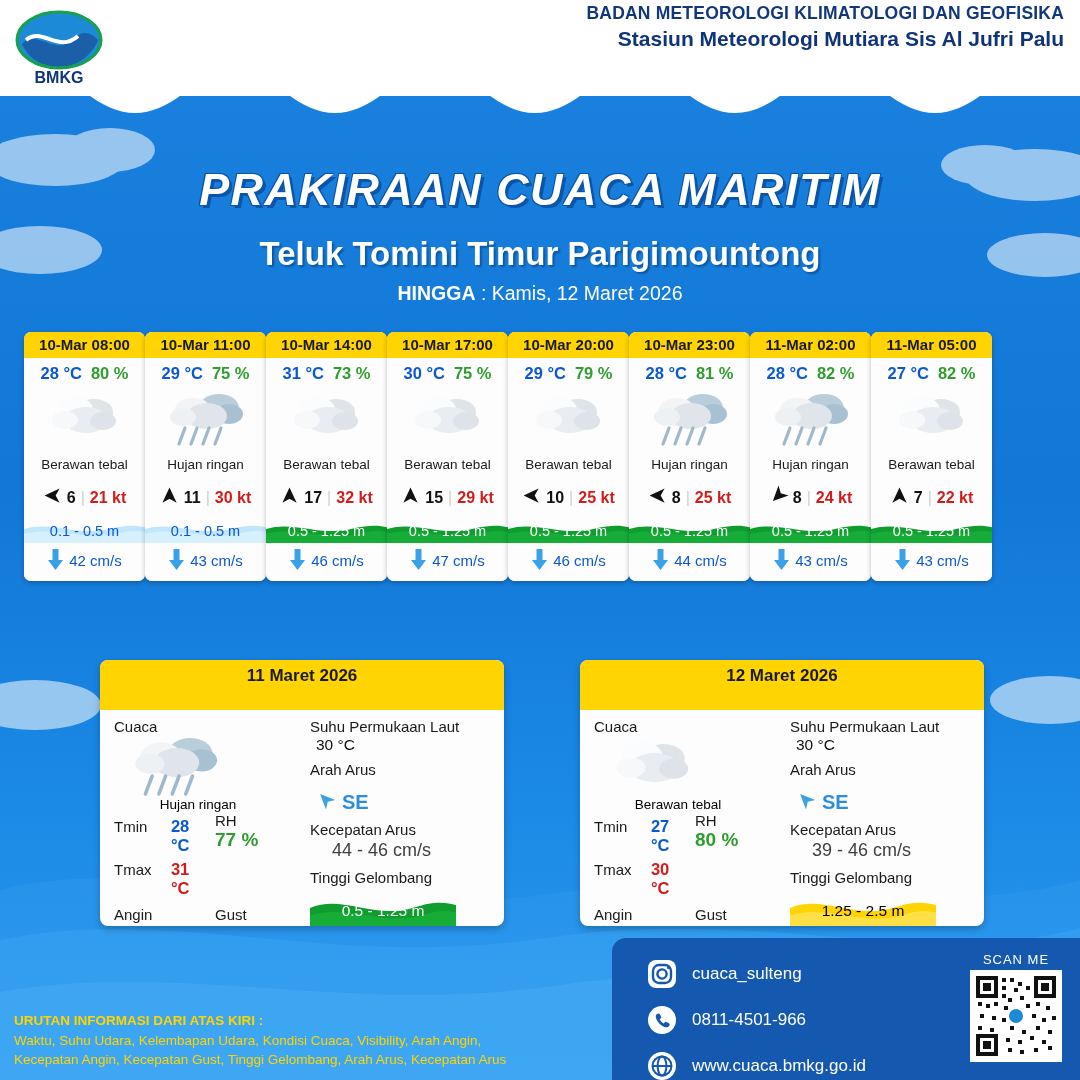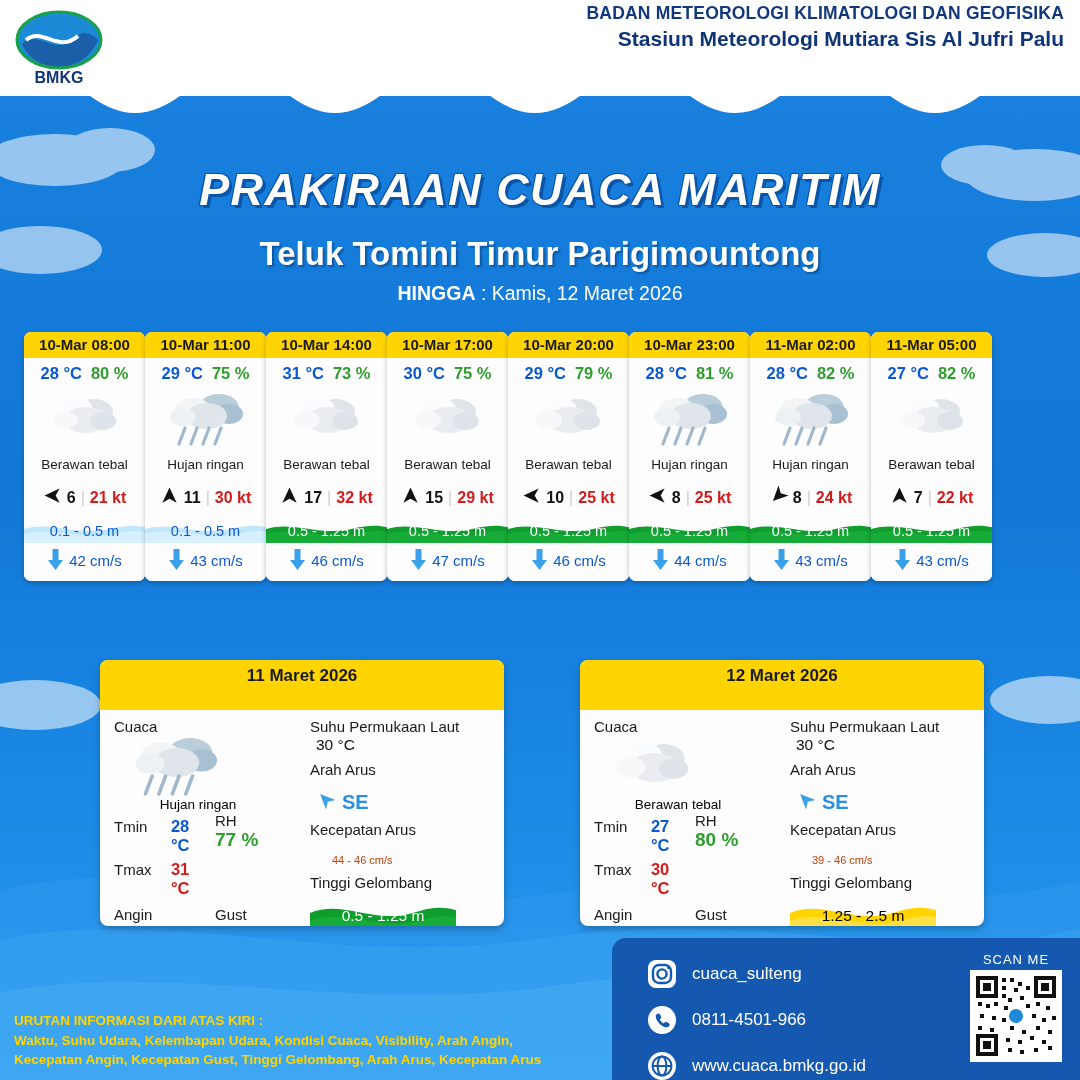--- a/index.html
+++ b/index.html
@@ -83,32 +83,32 @@
   .dicon { height:62px; display:flex; align-items:center; justify-content:flex-start; padding-left:18px; }
   .dcond { font-size:13.5px; text-align:center; width:168px; }
   .rowpair { display:flex; align-items:baseline; margin-top:5px; }
   .rowpair .k { width:62px; font-size:15px; color:#1a1a1a; }
   .rowpair .v { font-size:16.5px; font-weight:bold; }
   .blue { color:#0a58d6; } .red { color:#d41b1b; } .green { color:#2f9e2f; }
   .twocol { display:flex; }
   .twocol > div { width:95px; }
   .sst-val { font-size:15.5px; color:#111; margin-top:1px; }
   .arus { display:flex; align-items:center; gap:6px; font-size:20px; color:#2a8fe0; font-weight:bold; margin-top:12px;}
-  .kec { font-size:11px; color:#c2410c; margin-top:16px; padding-left:22px; }
+  .kec { font-size:18px; color:#404040; margin-top:2px; padding-left:22px; }
   .tg-chip { margin-top:6px; width:146px; height:38px; border-radius:5px; position:relative; overflow:hidden; display:flex; align-items:center; justify-content:center; }
   .tg-chip span { position:relative; z-index:2; font-size:15.5px; font-weight:500; }
 
   
   .foot-box { position:absolute; left:612px; top:938px; width:468px; height:142px; background:#1558b0; border-top-left-radius:14px; }
   .contact { position:absolute; left:646px; top:958px; color:#fff; font-size:17px; }
   .crow { display:flex; align-items:center; gap:14px; margin-bottom:14px; }
   .qr-wrap { position:absolute; right:18px; top:952px; text-align:center; color:#fff; }
   .qr { width:92px; height:92px; background:#fff; padding:4px; margin-top:3px; }
   .legend { position:absolute; left:14px; bottom:10px; color:#ffd400; font-size:13.5px; font-weight:bold; line-height:1.45; }
-  .legend .sub { color:#ffd400; font-weight:bold; }
+  .legend .sub { color:#ffd400; font-weight:normal; }
 </style>
 </head>
 <body>
 
 <div class="bg-sky"></div>
 <div class="bg-white-top"></div>
 
 <svg class="wave-top" viewBox="0 0 1120 90" preserveAspectRatio="none">
   <path d="M0,34 C40,4 70,4 105,32 C140,60 170,60 205,32 C240,4 270,4 305,32 C340,60 370,60 405,32 C440,4 470,4 505,32 C540,60 570,60 605,32 C640,4 670,4 705,32 C740,60 770,60 805,32 C840,4 870,4 905,32 C940,60 970,60 1005,32 C1040,4 1075,4 1120,34 L1120,0 L0,0 Z" fill="#ffffff"></path>
 </svg>

